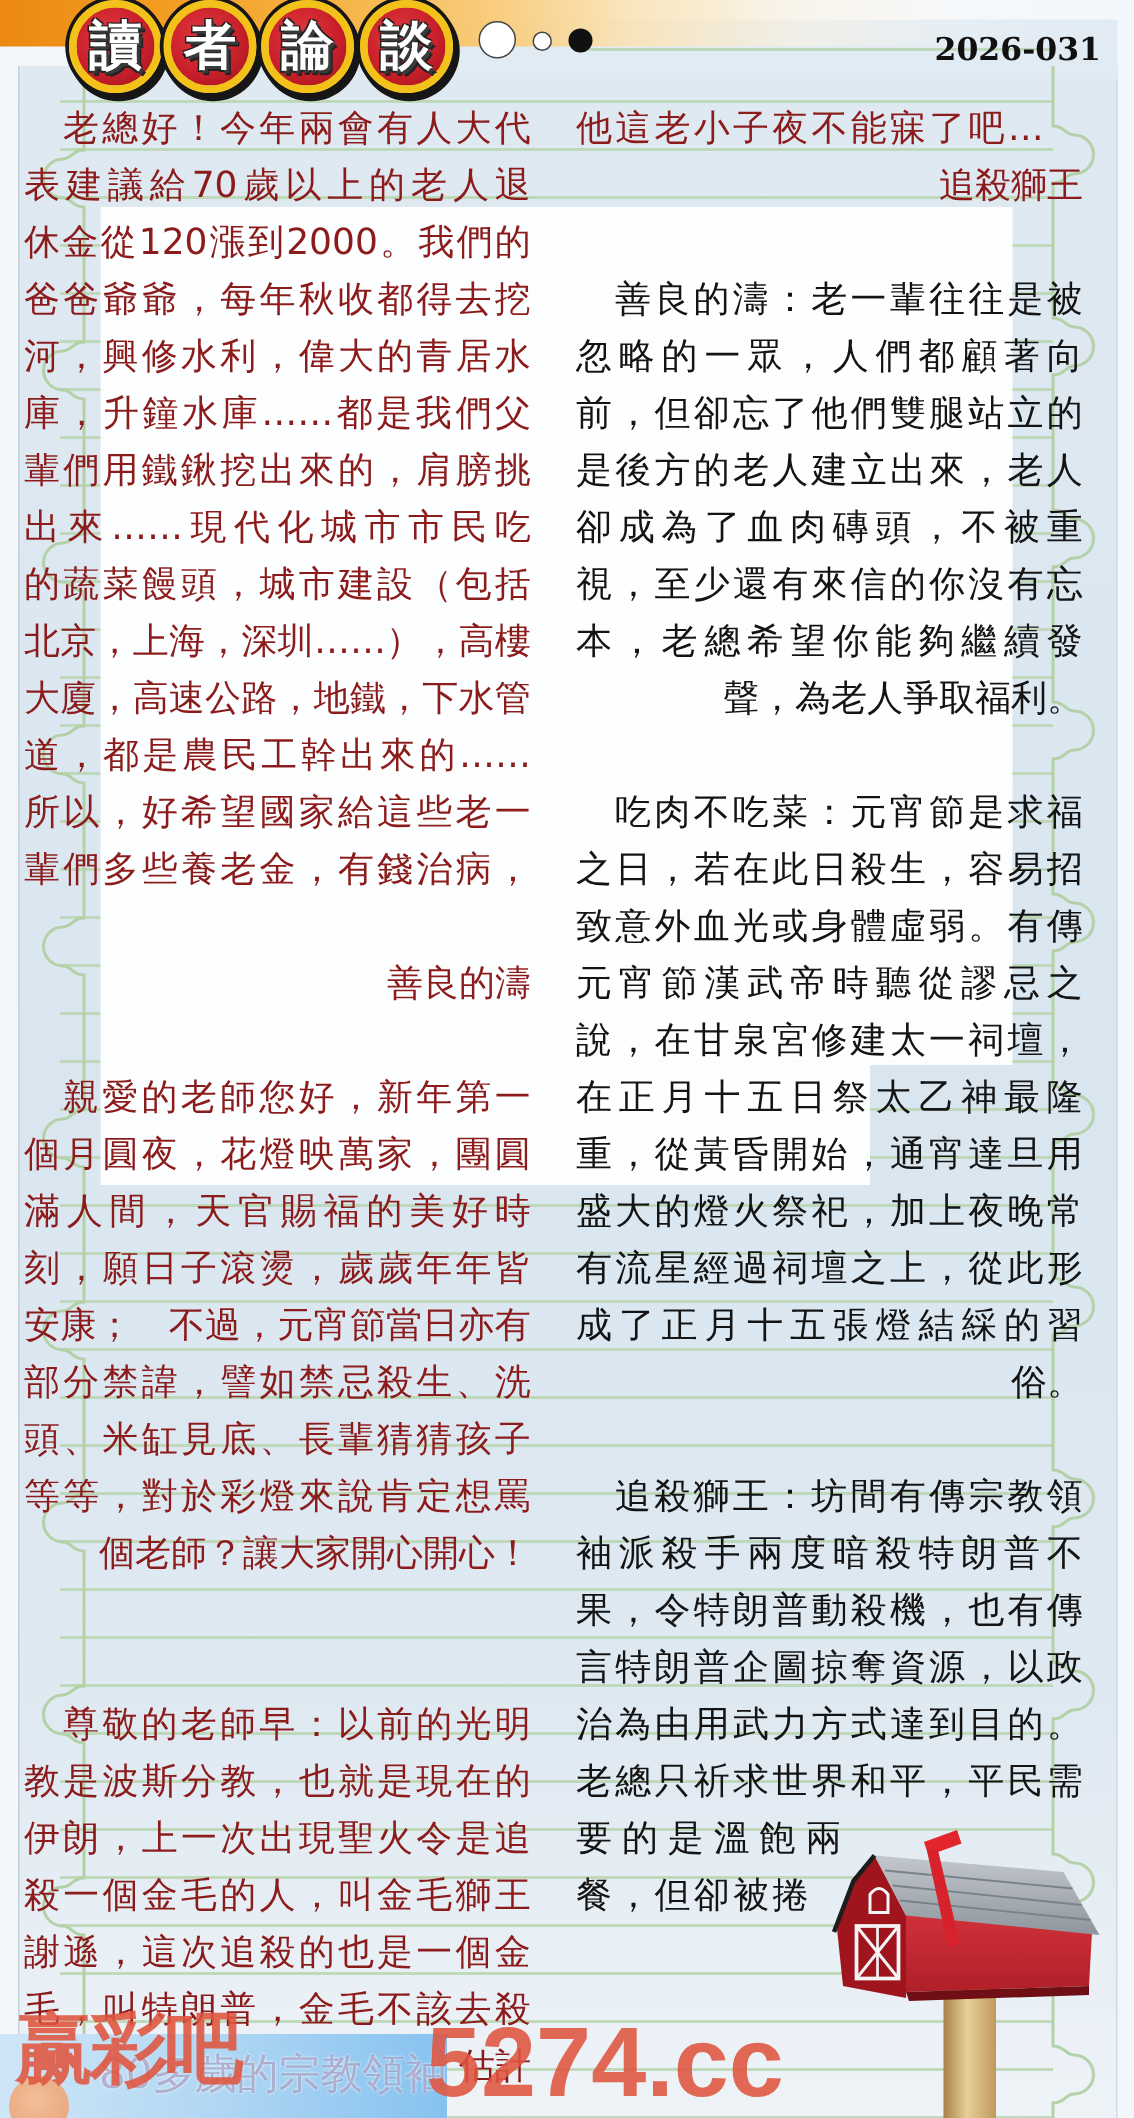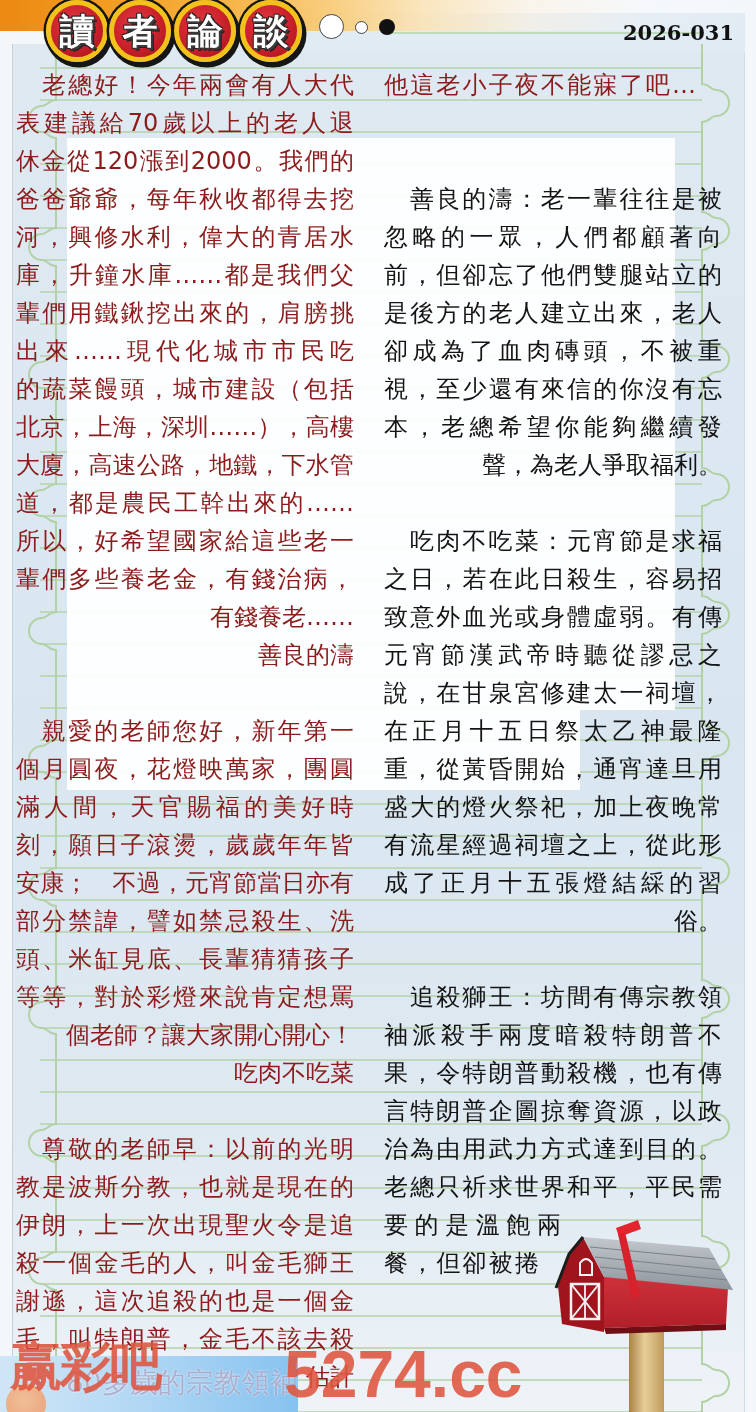--- a/index.html
+++ b/index.html
@@ -309,21 +309,20 @@
       <span>養</span>
       <span>老</span>
       <span>金</span>
       <span>，</span>
       <span>有</span>
       <span>錢</span>
       <span>治</span>
       <span>病</span>
       <span>，</span>
     </div>
-    <div class="row left letter" style="top: 532px;">有錢養老……</div>
     <div class="row right signature" style="top: 570px; text-align: right;">善良的濤</div>
     <div class="row justify letter indent" style="top: 646px;">
       <span>親</span>
       <span>愛</span>
       <span>的</span>
       <span>老</span>
       <span>師</span>
       <span>您</span>
       <span>好</span>
       <span>，</span>
@@ -431,21 +430,20 @@
       <span>彩</span>
       <span>燈</span>
       <span>來</span>
       <span>說</span>
       <span>肯</span>
       <span>定</span>
       <span>想</span>
       <span>罵</span>
     </div>
     <div class="row left letter" style="top: 950px;">個老師？讓大家開心開心！</div>
-    <div class="row right signature" style="top: 988px;">吃肉不吃菜</div>
     <div class="row justify letter indent" style="top: 1064px;">
       <span>尊</span>
       <span>敬</span>
       <span>的</span>
       <span>老</span>
       <span>師</span>
       <span>早</span>
       <span>：</span>
       <span>以</span>
       <span>前</span>
@@ -538,20 +536,21 @@
       <span>小</span>
       <span>子</span>
       <span>夜</span>
       <span>不</span>
       <span>能</span>
       <span>寐</span>
       <span>了</span>
       <span>吧</span>
       <span>…</span>
     </div>
+    <div class="row right signature" style="top: 38px;">追殺獅王</div>
     <div class="row justify reply indent" style="top: 114px;">
       <span>善</span>
       <span>良</span>
       <span>的</span>
       <span>濤</span>
       <span>：</span>
       <span>老</span>
       <span>一</span>
       <span>輩</span>
       <span>往</span>

